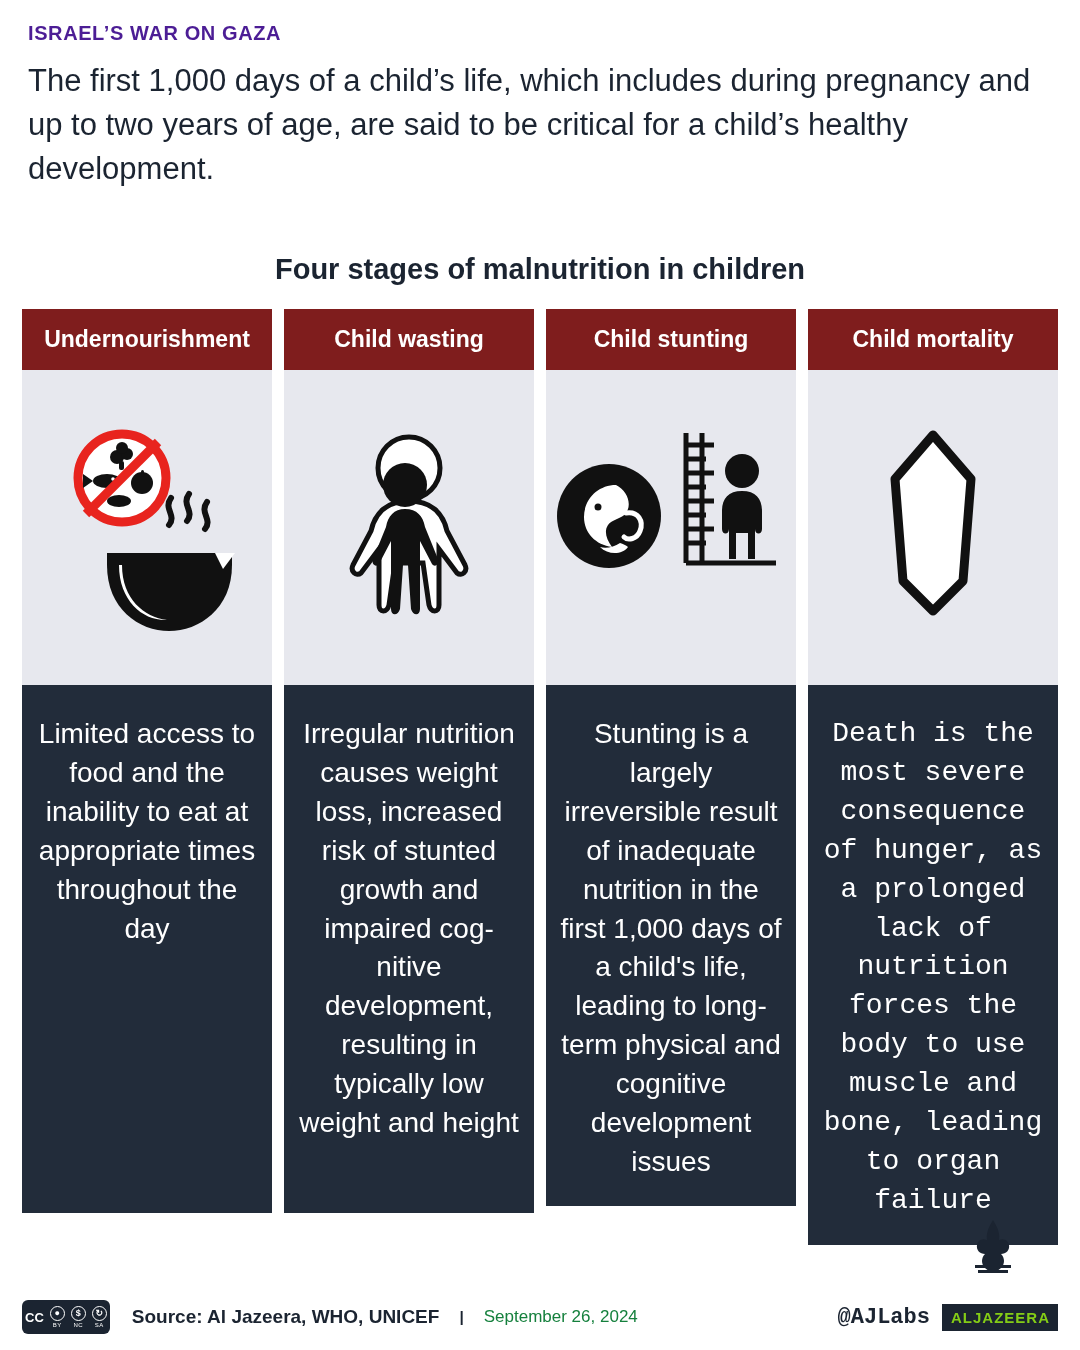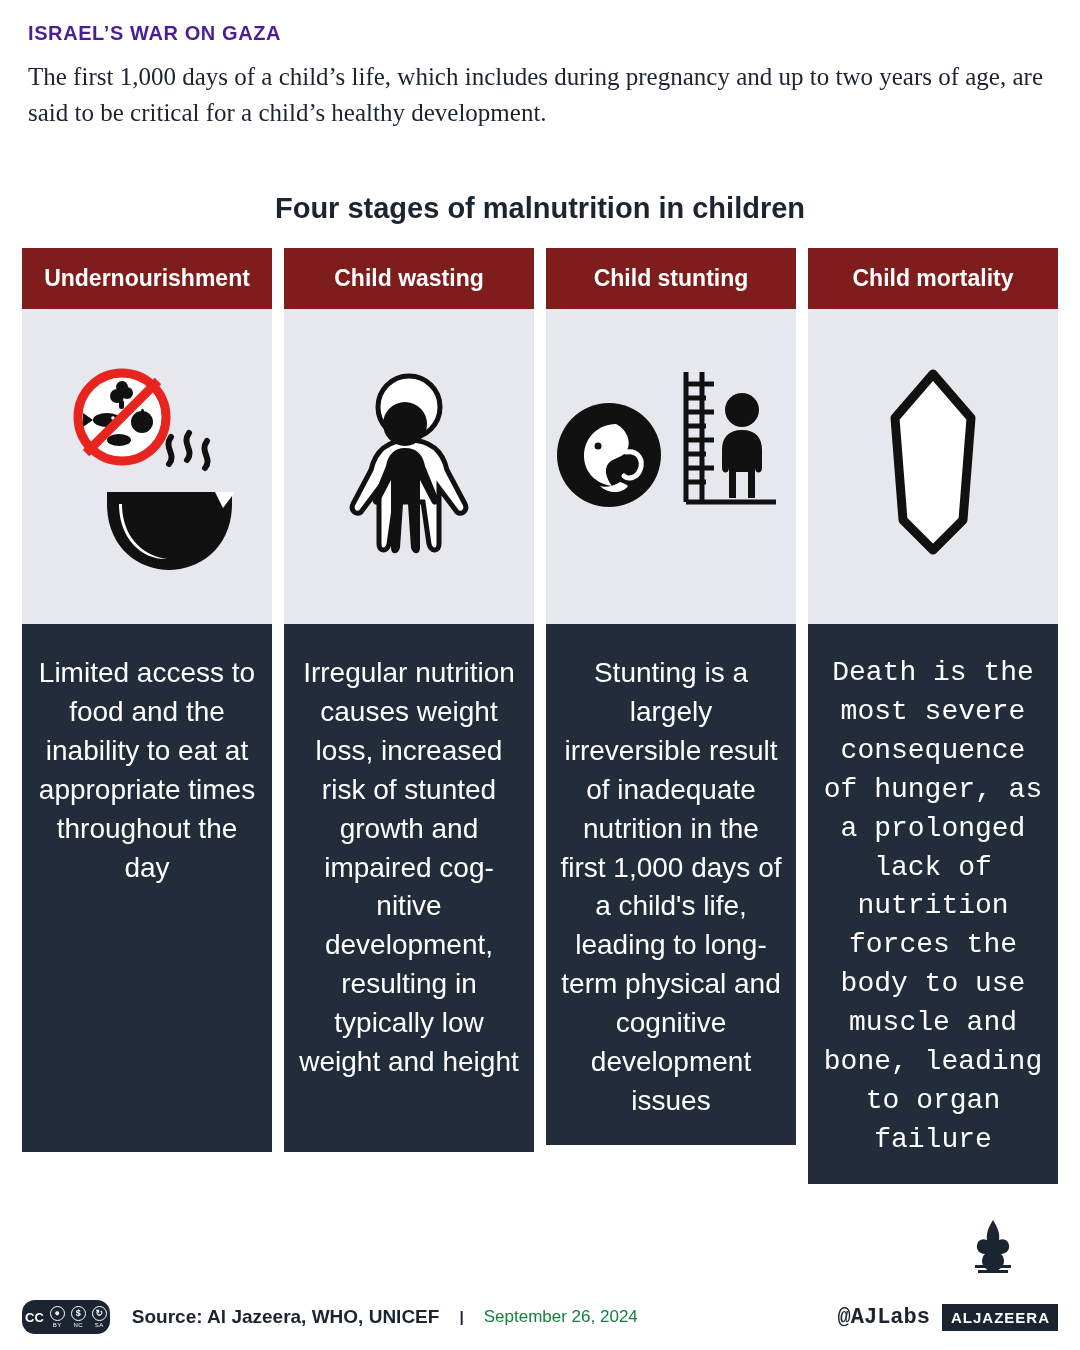--- a/index.html
+++ b/index.html
@@ -31,25 +31,24 @@
   .headline {
     font-size: 49px;
     line-height: 1.06;
     color: #f35b23;
     font-weight: normal;
     margin-top: 6px;
     letter-spacing: -0.5px;
   }
   .standfirst {
     margin-top: 14px;
-    font-size: 25px;
+    font-size: 31px;
     line-height: 1.42;
     color: #1b2431;
     max-width: 1015px;
-    font-family: Liberation Serif, serif;
   }
 
   
   .section-title {
     text-align: center;
     font-size: 29px;
     font-weight: bold;
     color: #1b2431;
     margin-top: 62px;
   }
@@ -108,21 +107,21 @@
     display: flex;
     align-items: center;
     gap: 0;
   }
   .cc-badge {
     background: #1b2431;
     color: #fff;
     display: flex;
     align-items: center;
     height: 34px;
-    border-radius: 13px;
+    border-radius: 6px;
     overflow: hidden;
   }
   .cc-cell {
     display: flex;
     flex-direction: column;
     align-items: center;
     justify-content: center;
     padding: 0 3px;
   }
   .cc-cell .glyph {
@@ -167,21 +166,21 @@
     gap: 12px;
   }
   .handle {
     font-size: 22px;
     font-weight: bold;
     color: #1b2431;
     font-family: Liberation Mono, monospace;
   }
   .aj-wordmark {
     background: #1b2431;
-    color: #ffffff;
+    color: #84cc16;
     font-size: 15px;
     font-weight: bold;
     letter-spacing: 1px;
     padding: 5px 8px 5px 9px;
   }
   .aj-logo {
     position: absolute;
     right: 60px;
     bottom: 72px;
   }

